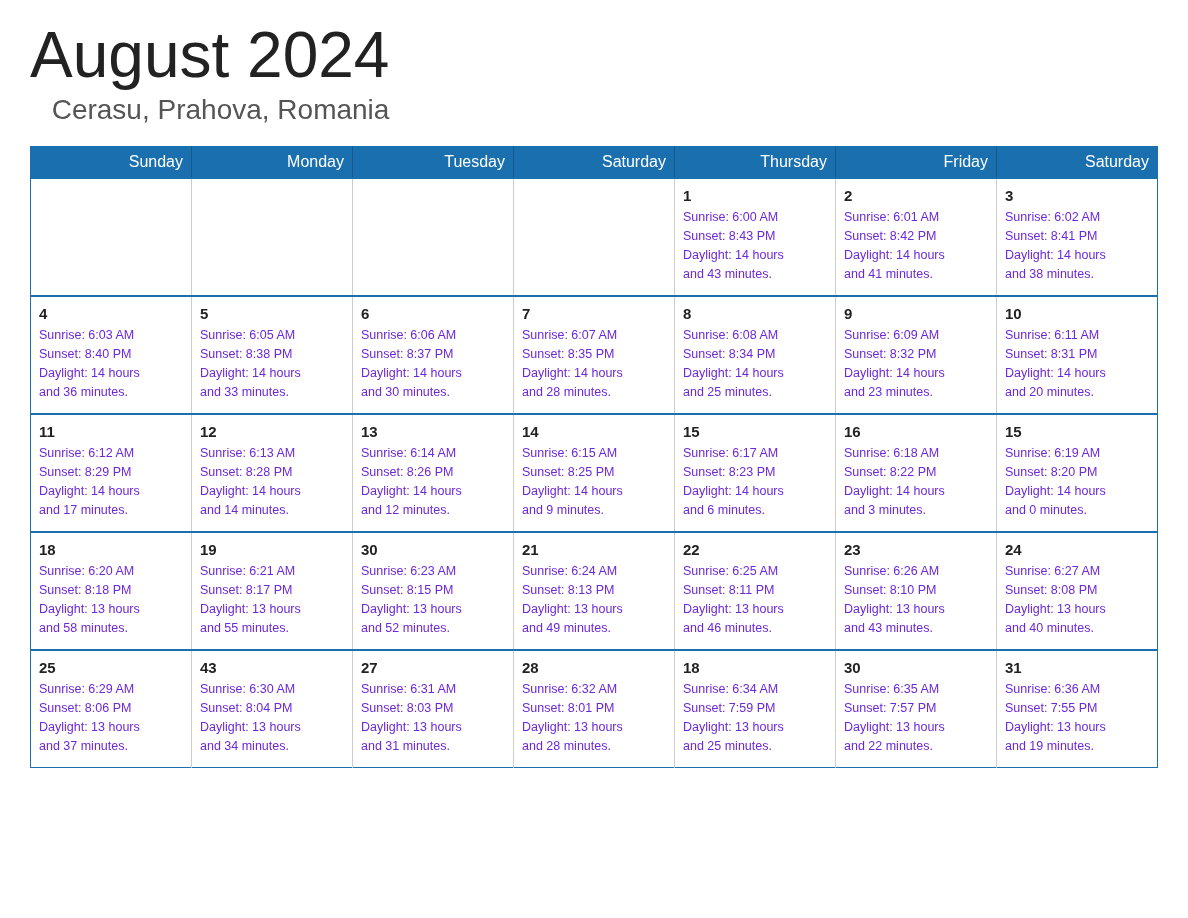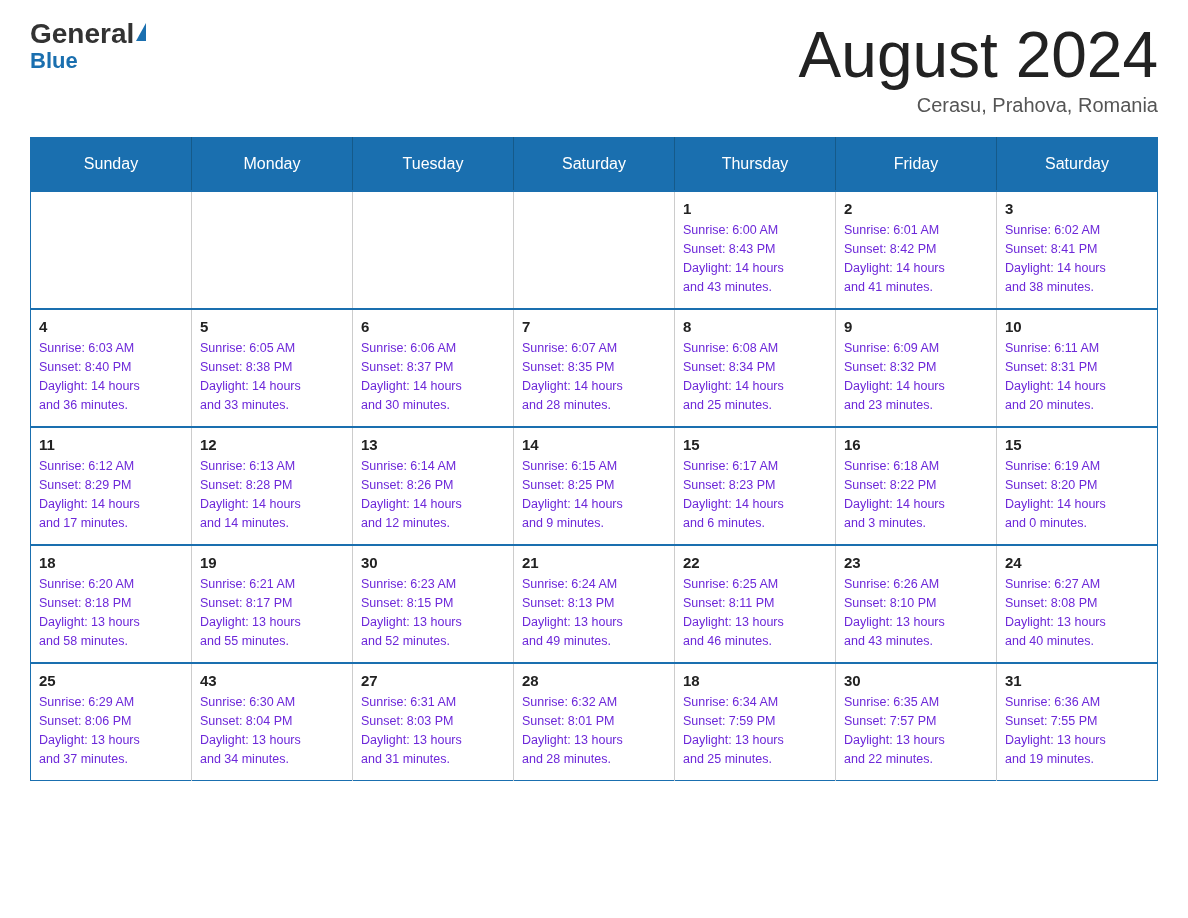--- a/index.html
+++ b/index.html
@@ -36,37 +36,37 @@
     .title-block {
       text-align: right;
     }
     .title-block h1 {
       font-size: 64px;
       font-weight: normal;
       color: #222;
       line-height: 1.1;
     }
     .title-block h2 {
-      font-size: 20px;
+      font-size: 28px;
       font-weight: normal;
       color: #555;
       margin-top: 4px;
     }
     .calendar {
       width: 100%;
       border-collapse: collapse;
       border: 1px solid #1a6faf;
     }
     .calendar thead tr th {
       background-color: #1a6faf;
       color: #fff;
       font-size: 16px;
       font-weight: normal;
-      padding: 17px 8px;
-      text-align: center;
+      padding: 6px 8px;
+      text-align: right;
       border-right: 1px solid #155a8a;
     }
     .calendar thead tr th:last-child {
       border-right: none;
     }
     .calendar tbody tr {
       border-top: 2px solid #1a6faf;
     }
     .calendar tbody tr td {
       vertical-align: top;
@@ -102,26 +102,20 @@
       margin-left: 2px;
       vertical-align: middle;
       position: relative;
       top: -4px;
     }
   </style>
 </head>
 <body>
 
 <div class="header">
-  <div class="logo">
-    <div class="logo-general">
-      General<span class="logo-arrow"></span>
-    </div>
-    <div class="logo-blue">Blue</div>
-  </div>
   <div class="title-block">
     <h1>August 2024</h1>
     <h2>Cerasu, Prahova, Romania</h2>
   </div>
 </div>
 
 <table class="calendar">
   <thead>
     <tr>
     <th>Sunday</th>

